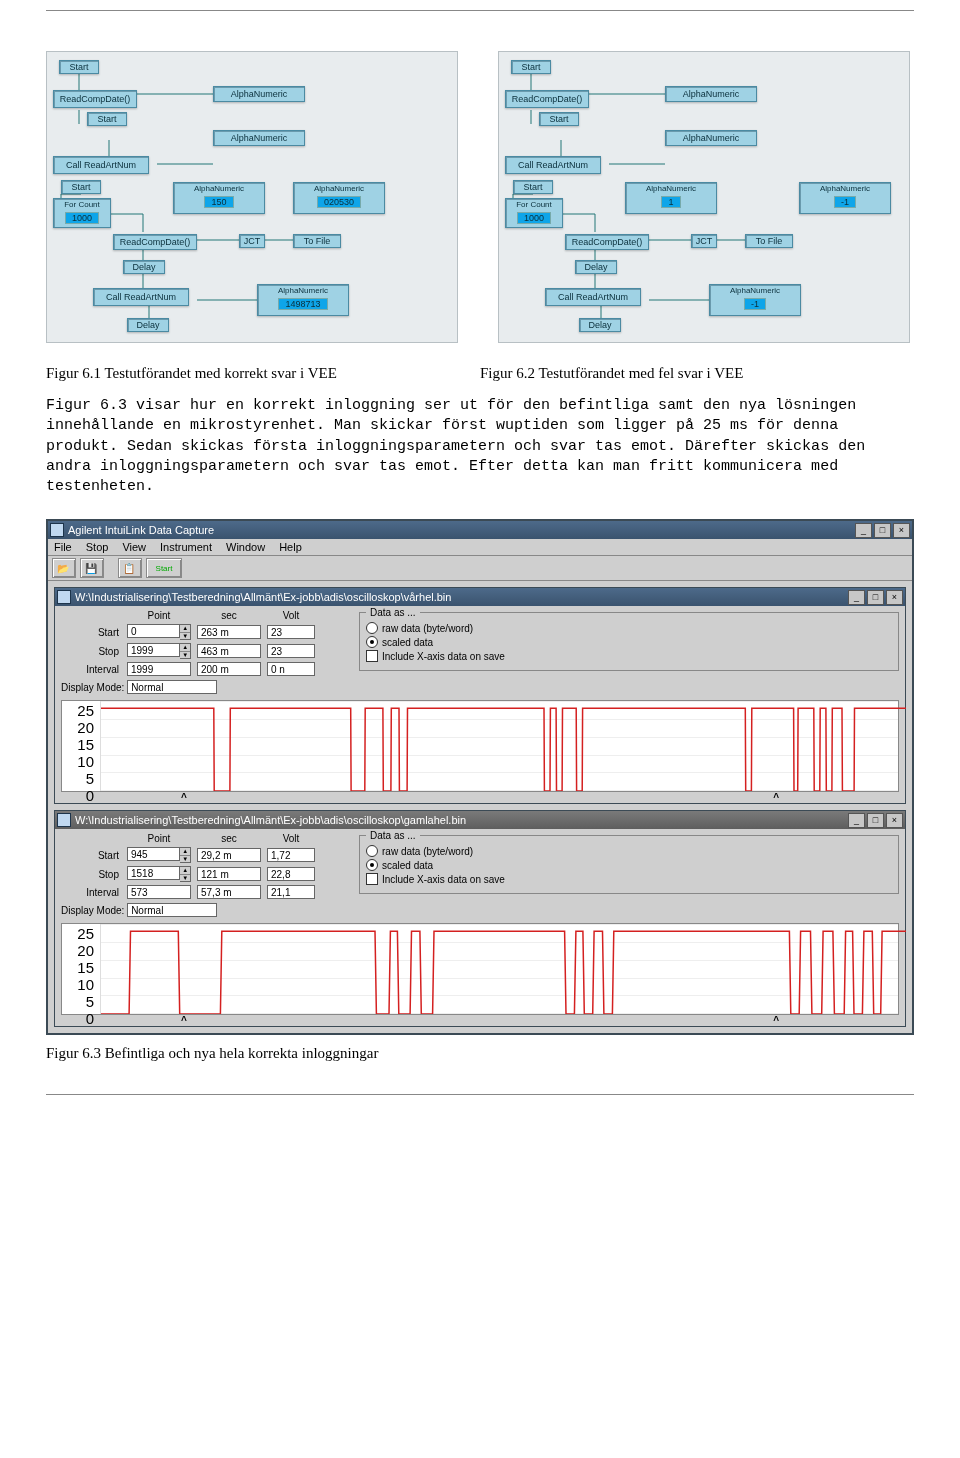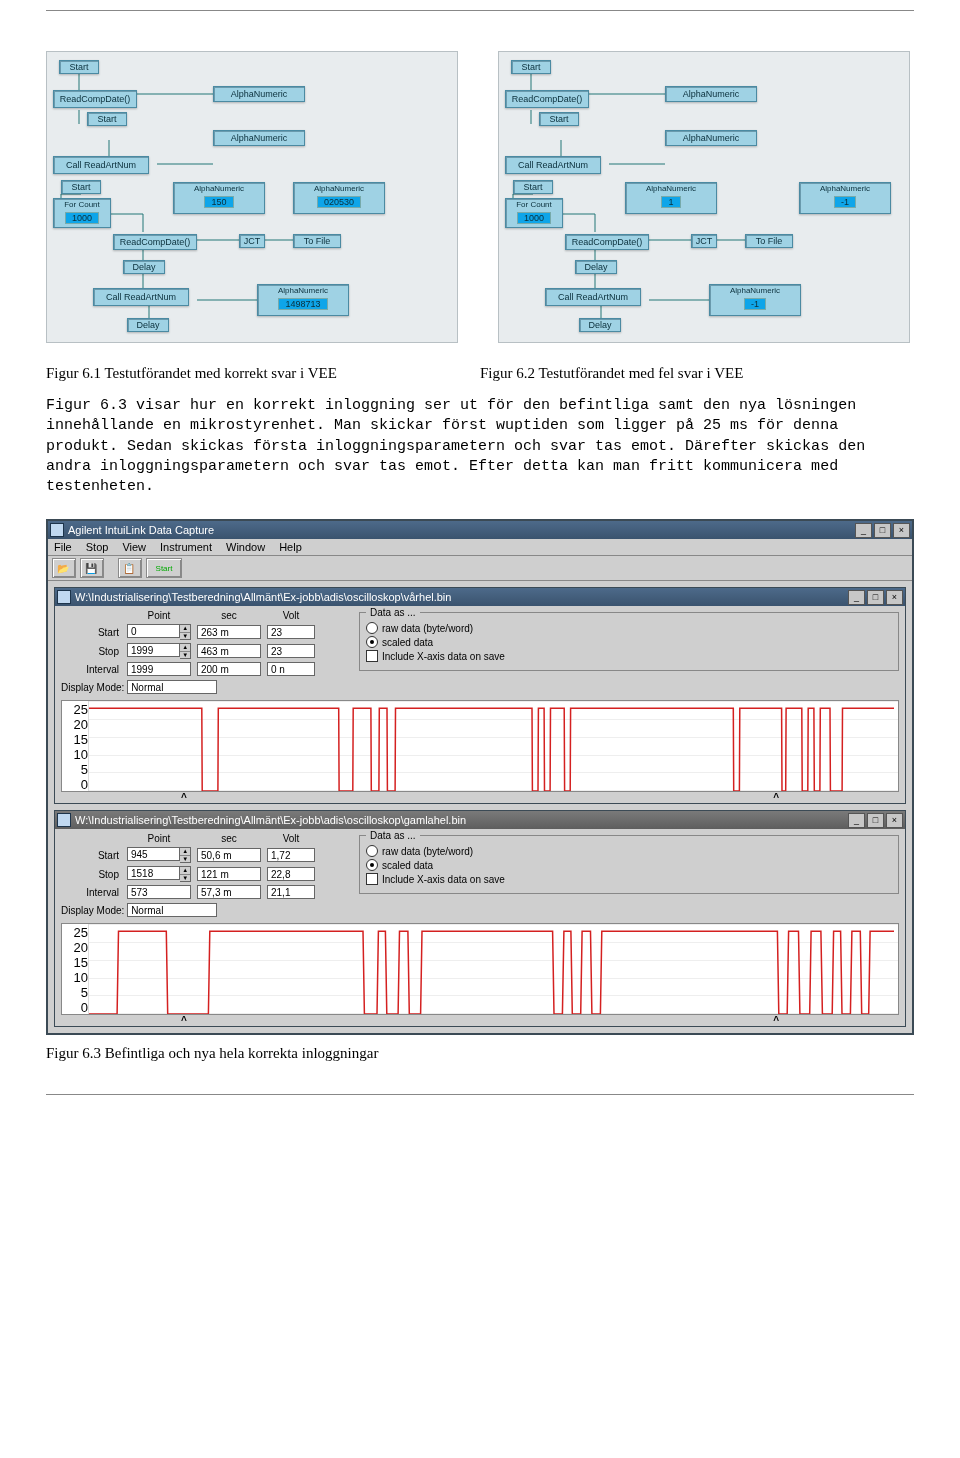--- a/index.html
+++ b/index.html
@@ -255,22 +255,22 @@
     background: #fff;
     border: 1px solid #888;
     display: flex;
   }
   .yaxis {
     width: 26px;
     display: flex;
     flex-direction: column;
     justify-content: space-between;
     align-items: flex-end;
-    font-size: 13px;
-    padding: 1px 0;
+    font-size: 15px;
+    padding: 1px 6px;
     border-right: 1px solid #ddd;
   }
   .plot {
     position: relative;
     flex: 1;
   }
   .plot .gridlines {
     position:absolute; inset:0;
     display:flex; flex-direction:column; justify-content:space-between;
   }
@@ -555,21 +555,21 @@
             <span class="hdr">Volt</span>
 
             <span class="lbl">Start</span>
             <span class="spin-wrap">
                   <span class="pfield">945</span>
                   <span class="spin">
                     <div>▲</div>
                     <div>▼</div>
                   </span>
                 </span>
-            <span class="pfield">50,6 m</span>
+            <span class="pfield">29,2 m</span>
             <span class="pfield">1,72</span>
 
             <span class="lbl">Stop</span>
             <span class="spin-wrap">
                   <span class="pfield">1518</span>
                   <span class="spin">
                     <div>▲</div>
                     <div>▼</div>
                   </span>
                 </span>

